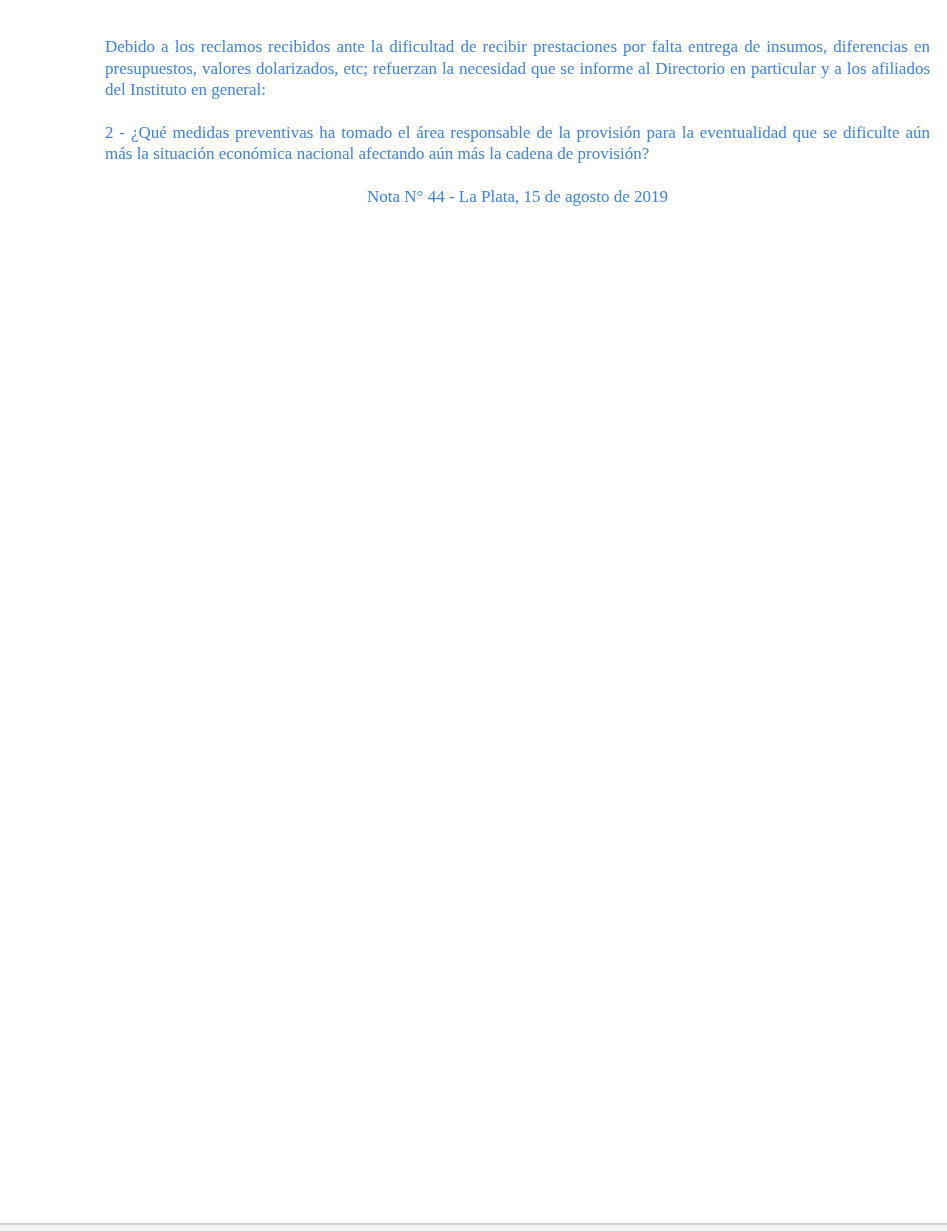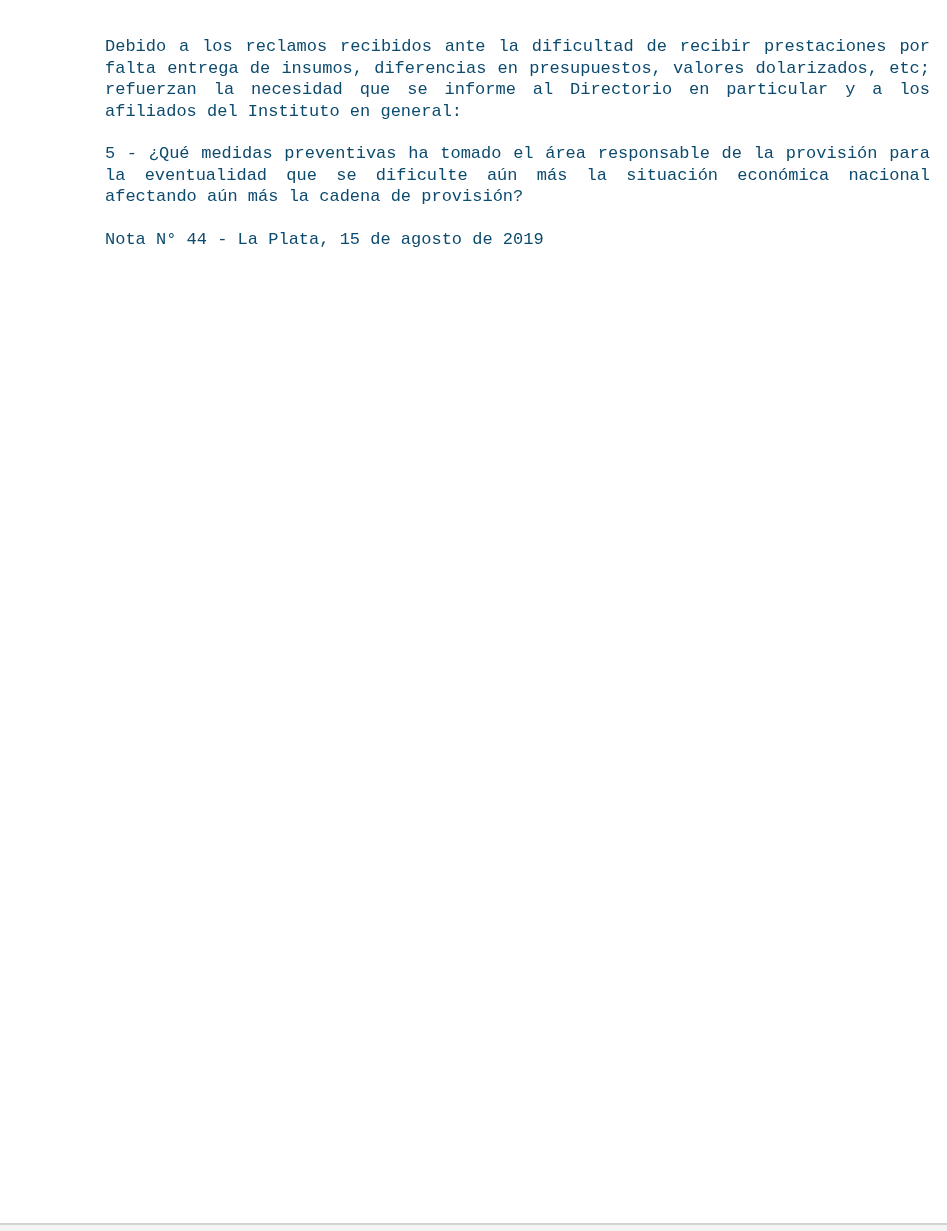--- a/index.html
+++ b/index.html
@@ -6,49 +6,49 @@
     margin: 0;
     padding: 0;
     background: #ffffff;
   }
   .page {
     position: relative;
     width: 947px;
     height: 1231px;
     background: #ffffff;
     overflow: hidden;
-    font-family: Liberation Mono, monospace;
-    color: #0c4a6e;
+    font-family: Liberation Serif, serif;
+    color: #3b82f6;
   }
   .content {
     padding: 36px 17px 0 105px;
     font-size: 17px;
     line-height: 21.5px;
     text-align: justify;
   }
   .content p {
     margin: 0 0 21px 0;
   }
   .footer-note {
     margin-top: 522px;
-    text-align: left;
+    text-align: center;
   }
   .page-bottom-edge {
     position: absolute;
     left: 0;
     right: 0;
     bottom: 0;
     height: 6px;
     background: #f4f4f4;
     border-top: 2px solid #d2d2d2;
   }
 </style>
 </head>
 <body>
 
 <div class="page">
   <div class="content">
     <p>Debido a los reclamos recibidos ante la dificultad de recibir prestaciones por falta entrega de insumos, diferencias en presupuestos, valores dolarizados, etc; refuerzan la necesidad que se informe al Directorio en particular y a los afiliados del Instituto en general:</p>
-    <p>5 - ¿Qué medidas preventivas ha tomado el área responsable de la provisión para la eventualidad que se dificulte aún más la situación económica nacional afectando aún más la cadena de provisión?</p>
+    <p>2 - ¿Qué medidas preventivas ha tomado el área responsable de la provisión para la eventualidad que se dificulte aún más la situación económica nacional afectando aún más la cadena de provisión?</p>
     <p class="footer-note">Nota N° 44 - La Plata, 15 de agosto de 2019</p>
   </div>
   <div class="page-bottom-edge"></div>
 </div>
 
 </body></html>

